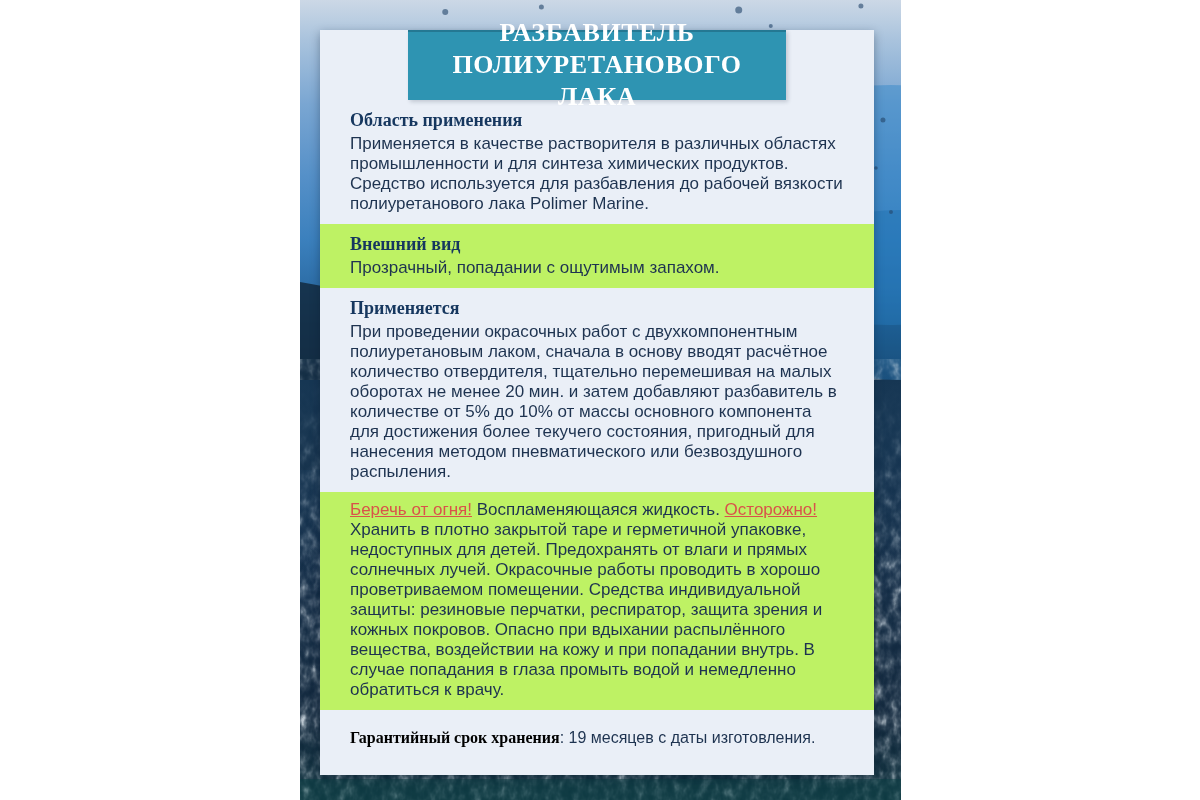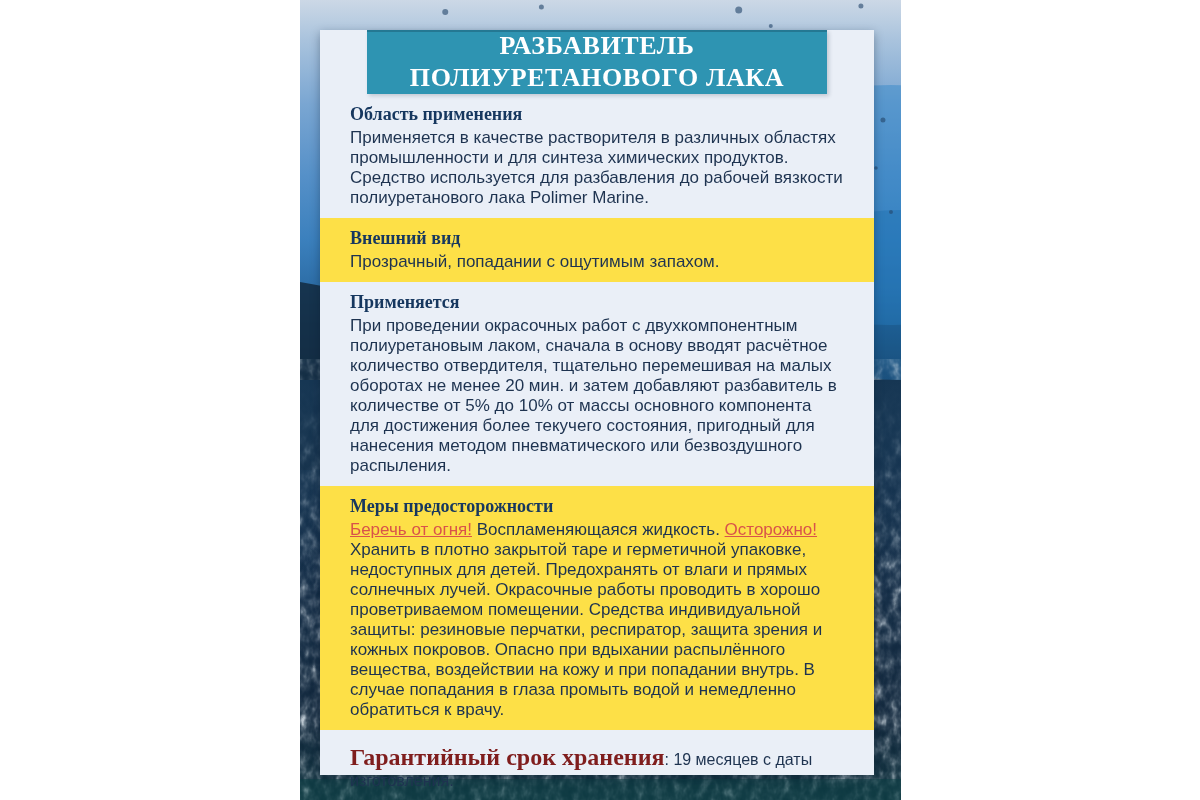--- a/index.html
+++ b/index.html
@@ -16,49 +16,49 @@
   }
   .photo-bg { position: absolute; left: 0; top: 0; width: 100%; height: 100%; display: block; }
   .card {
     position: absolute; left: 20px; top: 30px;
     width: 554px; height: 745px;
     background: #eaeff7;
     box-shadow: 0 3px 9px rgba(8, 24, 44, 0.35);
     display: flex; flex-direction: column;
   }
   .title-banner {
-    width: 460px; height: 70px; margin: 0 auto;
+    width: 378px; height: 70px; margin: 0 auto;
     background: #2e94b2;
     box-shadow: inset 0 2px 0 rgba(10, 50, 70, 0.28), 2px 2px 4px rgba(10, 30, 50, 0.18);
-    display: flex; align-items: flex-start; justify-content: center;
+    display: flex; align-items: center; justify-content: center;
     padding: 0 38px; text-align: center;
   }
   .product-title {
     font-family: "Liberation Serif", serif;
     font-size: 26px; line-height: 32px; font-weight: 600;
     letter-spacing: 0.6px; color: #ffffff; text-transform: uppercase;
   }
   .sec { padding: 8px 30px 10px; }
   .sec.light { background: transparent; }
-  .sec.cyan { background: #fde047; }
+  .sec.cyan { background: #bef264; }
   .sec h2 {
     font-family: "Liberation Serif", serif;
     font-size: 18px; line-height: 24px; font-weight: 700;
     color: #16375f; margin-bottom: 2px;
   }
   .sec p {
     font-size: 17px; line-height: 20px;
     color: #1e3350;
   }
   .sec.first { }
   .warn { color: #d9534a; text-decoration: underline; }
   .warranty { padding-top: 17px; flex: 1; }
   .warranty .inline-h {
     font-family: "Liberation Serif", serif;
-    font-size: 24px; font-weight: 700; color: #7f1d1d;
+    font-size: 16px; font-weight: 700; color: #000000;
   }
   .warranty p { font-size: 16px; line-height: 21px; }
 </style>
 </head>
 <body>
 
 <div class="page">
   <div class="photo">
 
     <svg class="photo-bg" viewBox="0 0 600 800" preserveAspectRatio="none" aria-hidden="true">
@@ -126,21 +126,20 @@
         <h2>Внешний вид</h2>
         <p>Прозрачный, попадании с ощутимым запахом.</p>
       </section>
 
       <section class="sec light">
         <h2>Применяется</h2>
         <p>При проведении окрасочных работ с двухкомпонентным полиуретановым лаком, сначала в основу вводят расчётное количество отвердителя, тщательно перемешивая на малых оборотах не менее 20 мин. и затем добавляют разбавитель в количестве от 5% до 10% от массы основного компонента для достижения более текучего состояния, пригодный для нанесения методом пневматического или безвоздушного распыления.</p>
       </section>
 
       <section class="sec cyan">
-        <h2>Меры предосторожности</h2>
         <p><span class="warn">Беречь от огня!</span><span> Воспламеняющаяся жидкость. </span><span class="warn">Осторожно!</span><span> Хранить в плотно закрытой таре и герметичной упаковке, недоступных для детей. Предохранять от влаги и прямых солнечных лучей. Окрасочные работы проводить в хорошо проветриваемом помещении. Средства индивидуальной защиты: резиновые перчатки, респиратор, защита зрения и кожных покровов. Опасно при вдыхании распылённого вещества, воздействии на кожу и при попадании внутрь. В случае попадания в глаза промыть водой и немедленно обратиться к врачу.</span></p>
       </section>
 
       <section class="sec light warranty">
         <p><strong class="inline-h">Гарантийный срок хранения</strong><span>: </span><span>19 месяцев с даты изготовления.</span></p>
       </section>
 
     </div>
   </div>
 </div>

